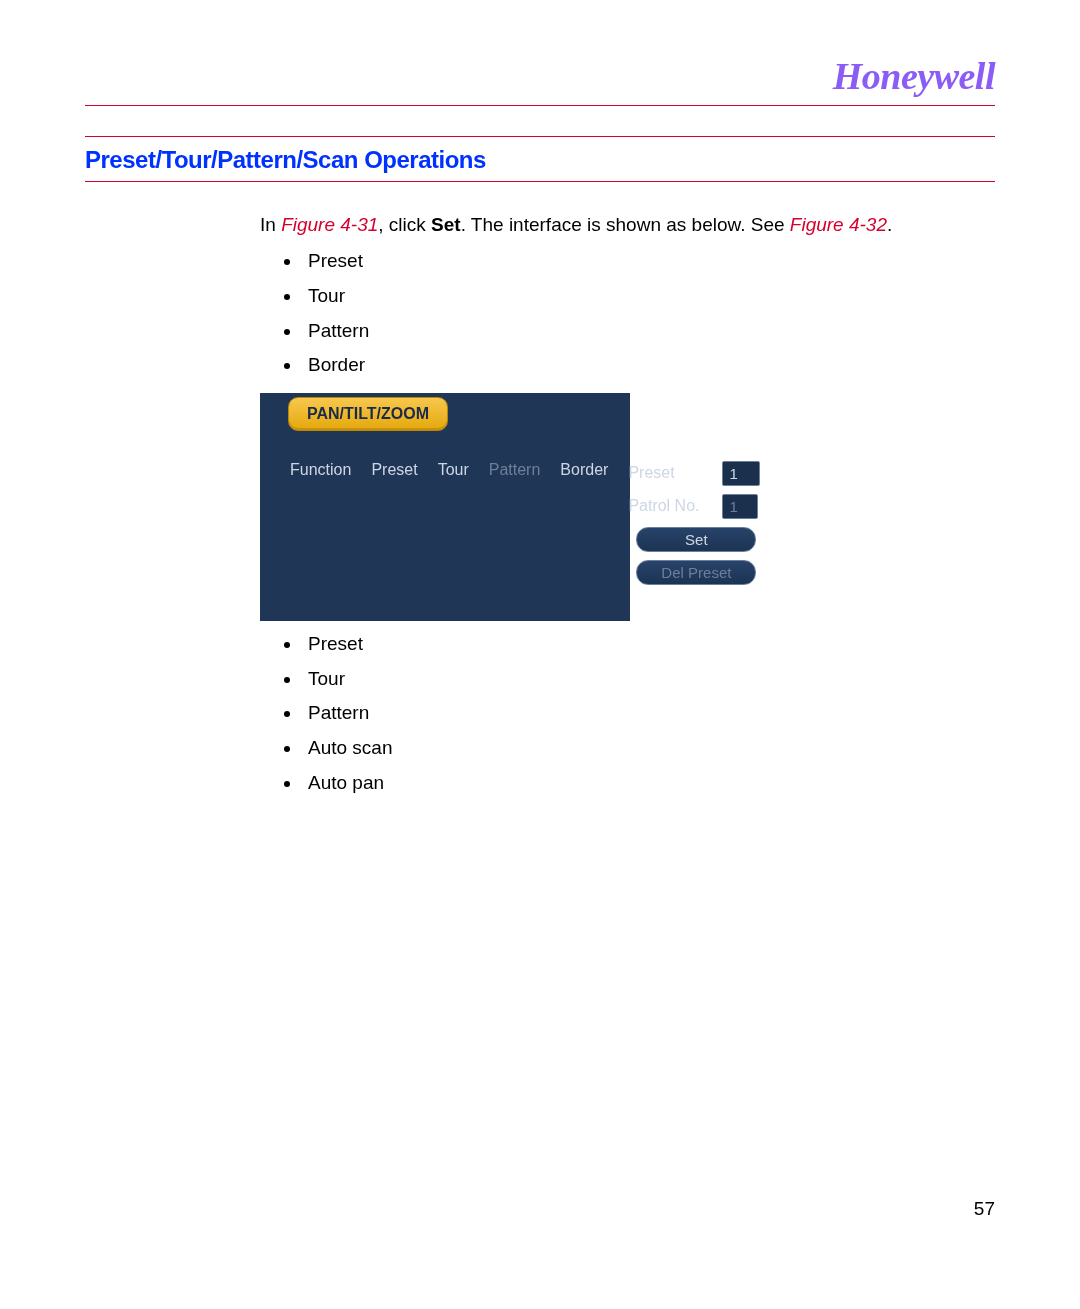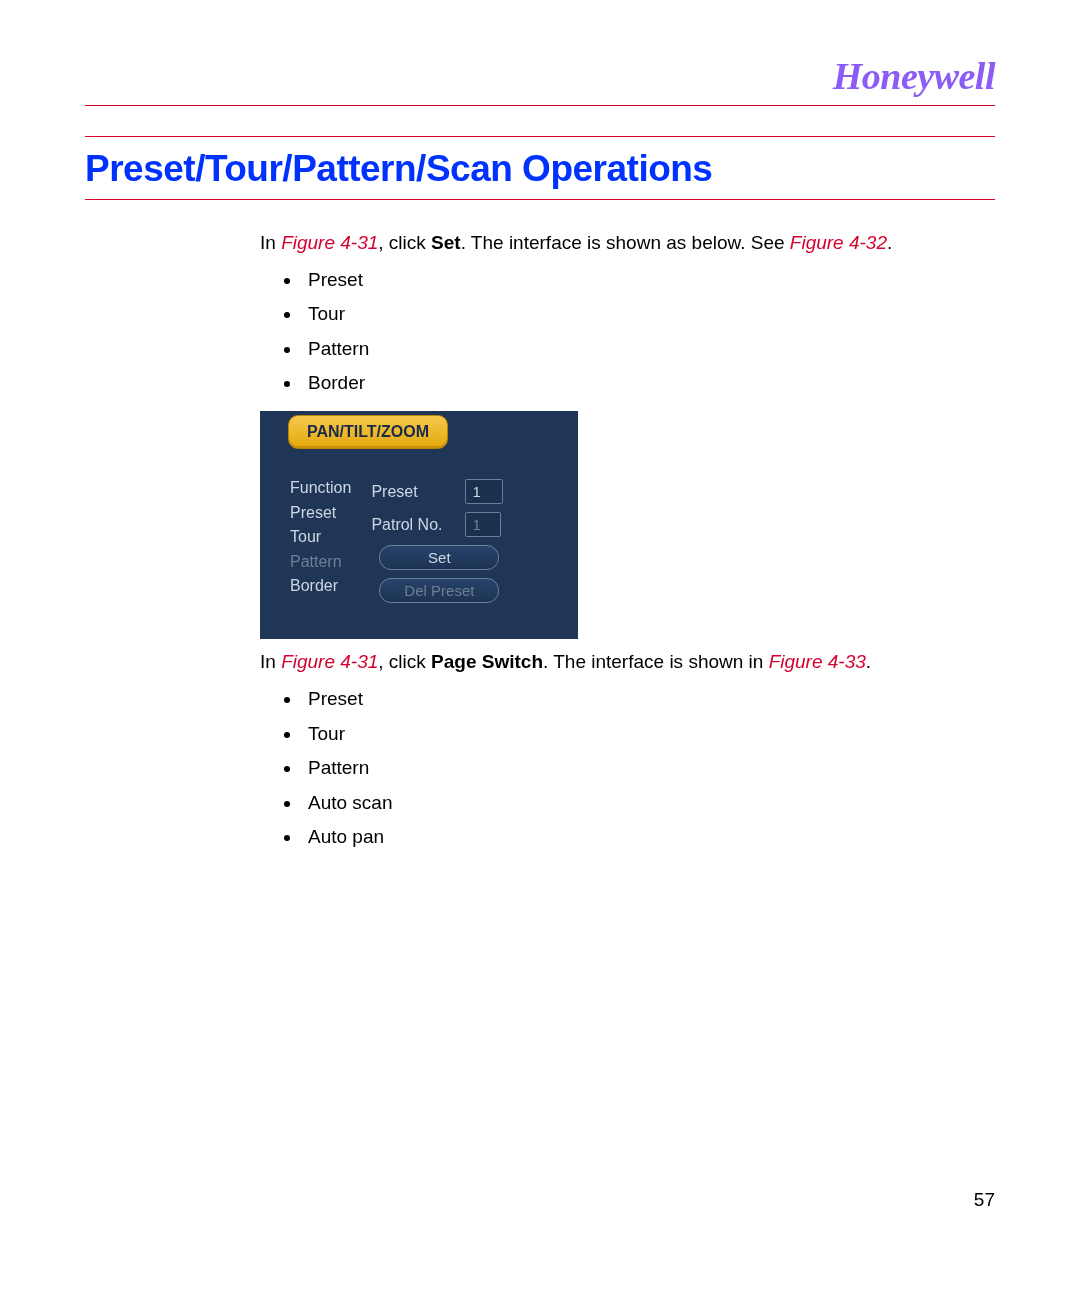--- a/index.html
+++ b/index.html
@@ -30,21 +30,21 @@
   }
   .red-rule {
     border: none;
     border-top: 1px solid #d5002e;
     margin: 0 0 30px 0;
   }
   h1.section-title {
     color: #0032ff;
     font-family: Arial, Helvetica, sans-serif;
     font-weight: bold;
-    font-size: 37px;
+    font-size: 24px;
     margin: 0 0 6px 0;
     padding: 0 0 4px 0;
     border-top: 1px solid #d5002e;
     border-bottom: 1px solid #d5002e;
     padding-top: 6px;
     padding-bottom: 4px;
     letter-spacing: -0.5px;
   }
   .content {
     margin-left: 175px;
@@ -68,21 +68,21 @@
   }
   .fig-caption {
     color: #0032ff;
     font-weight: bold;
     font-size: 17px;
     margin: 6px 0 6px 0;
   }
 
   
   .ptz-screenshot {
-    width: 318px;
+    width: 370px;
     background: #1f3657;
     color: #c9d2df;
     box-sizing: border-box;
     padding: 10px 18px 36px 18px;
     margin: 6px 0 10px 0;
   }
   .ptz-tab-wrap { margin: -6px 0 22px 10px; }
   .ptz-tab {
     display: inline-block;
     background: linear-gradient(#f7c84d, #e4a80d);
@@ -94,22 +94,22 @@
     border: 1px solid #b98506;
     box-shadow: inset 0 -2px 0 rgba(150,100,0,0.35);
   }
   .ptz-body {
     display: flex;
     gap: 20px;
     padding: 6px 6px 0 12px;
   }
   .ptz-col {
     display: flex;
-    flex-direction: column;
-    gap: 2px;
+    flex-direction: row;
+    gap: 20px;
     font-size: 16px;
   }
   .ptz-menu-item {
     color: #cdd7e4;
   }
   .ptz-menu-item.dim {
     color: #6e7f97;
   }
   .ptz-form {
     display: flex;
@@ -146,21 +146,21 @@
     text-align: center;
     font-size: 15px;
     background: linear-gradient(#28436a, #1c3353);
     margin-left: 8px;
   }
   .ptz-btn.dim { color: #6e7f97; }
 
   .pagenum {
     position: absolute;
     right: 85px;
-    bottom: 95px;
+    bottom: 86px;
     font-size: 19px;
   }
 </style>
 </head>
 <body>
 
 <div class="page">
   <div class="brand">Honeywell</div>
   <hr class="red-rule">
 
@@ -205,23 +205,20 @@
           <div class="ptz-row">
             <span class="ptz-btn">Set</span>
           </div>
           <div class="ptz-row">
             <span class="ptz-btn dim">Del Preset</span>
           </div>
         </div>
       </div>
     </div>
 
-    <p class="para">
-      <span>In </span><span class="fig-ref">Figure 4-31</span><span>, click </span><span class="bold">Page Switch</span><span>. The interface is shown in </span><span class="fig-ref">Figure 4-33</span><span>.</span>
-    </p>
 
 
     <ul class="items">
       <li>Preset</li>
       <li>Tour</li>
       <li>Pattern</li>
       <li>Auto scan</li>
       <li>Auto pan</li>
     </ul>
 

